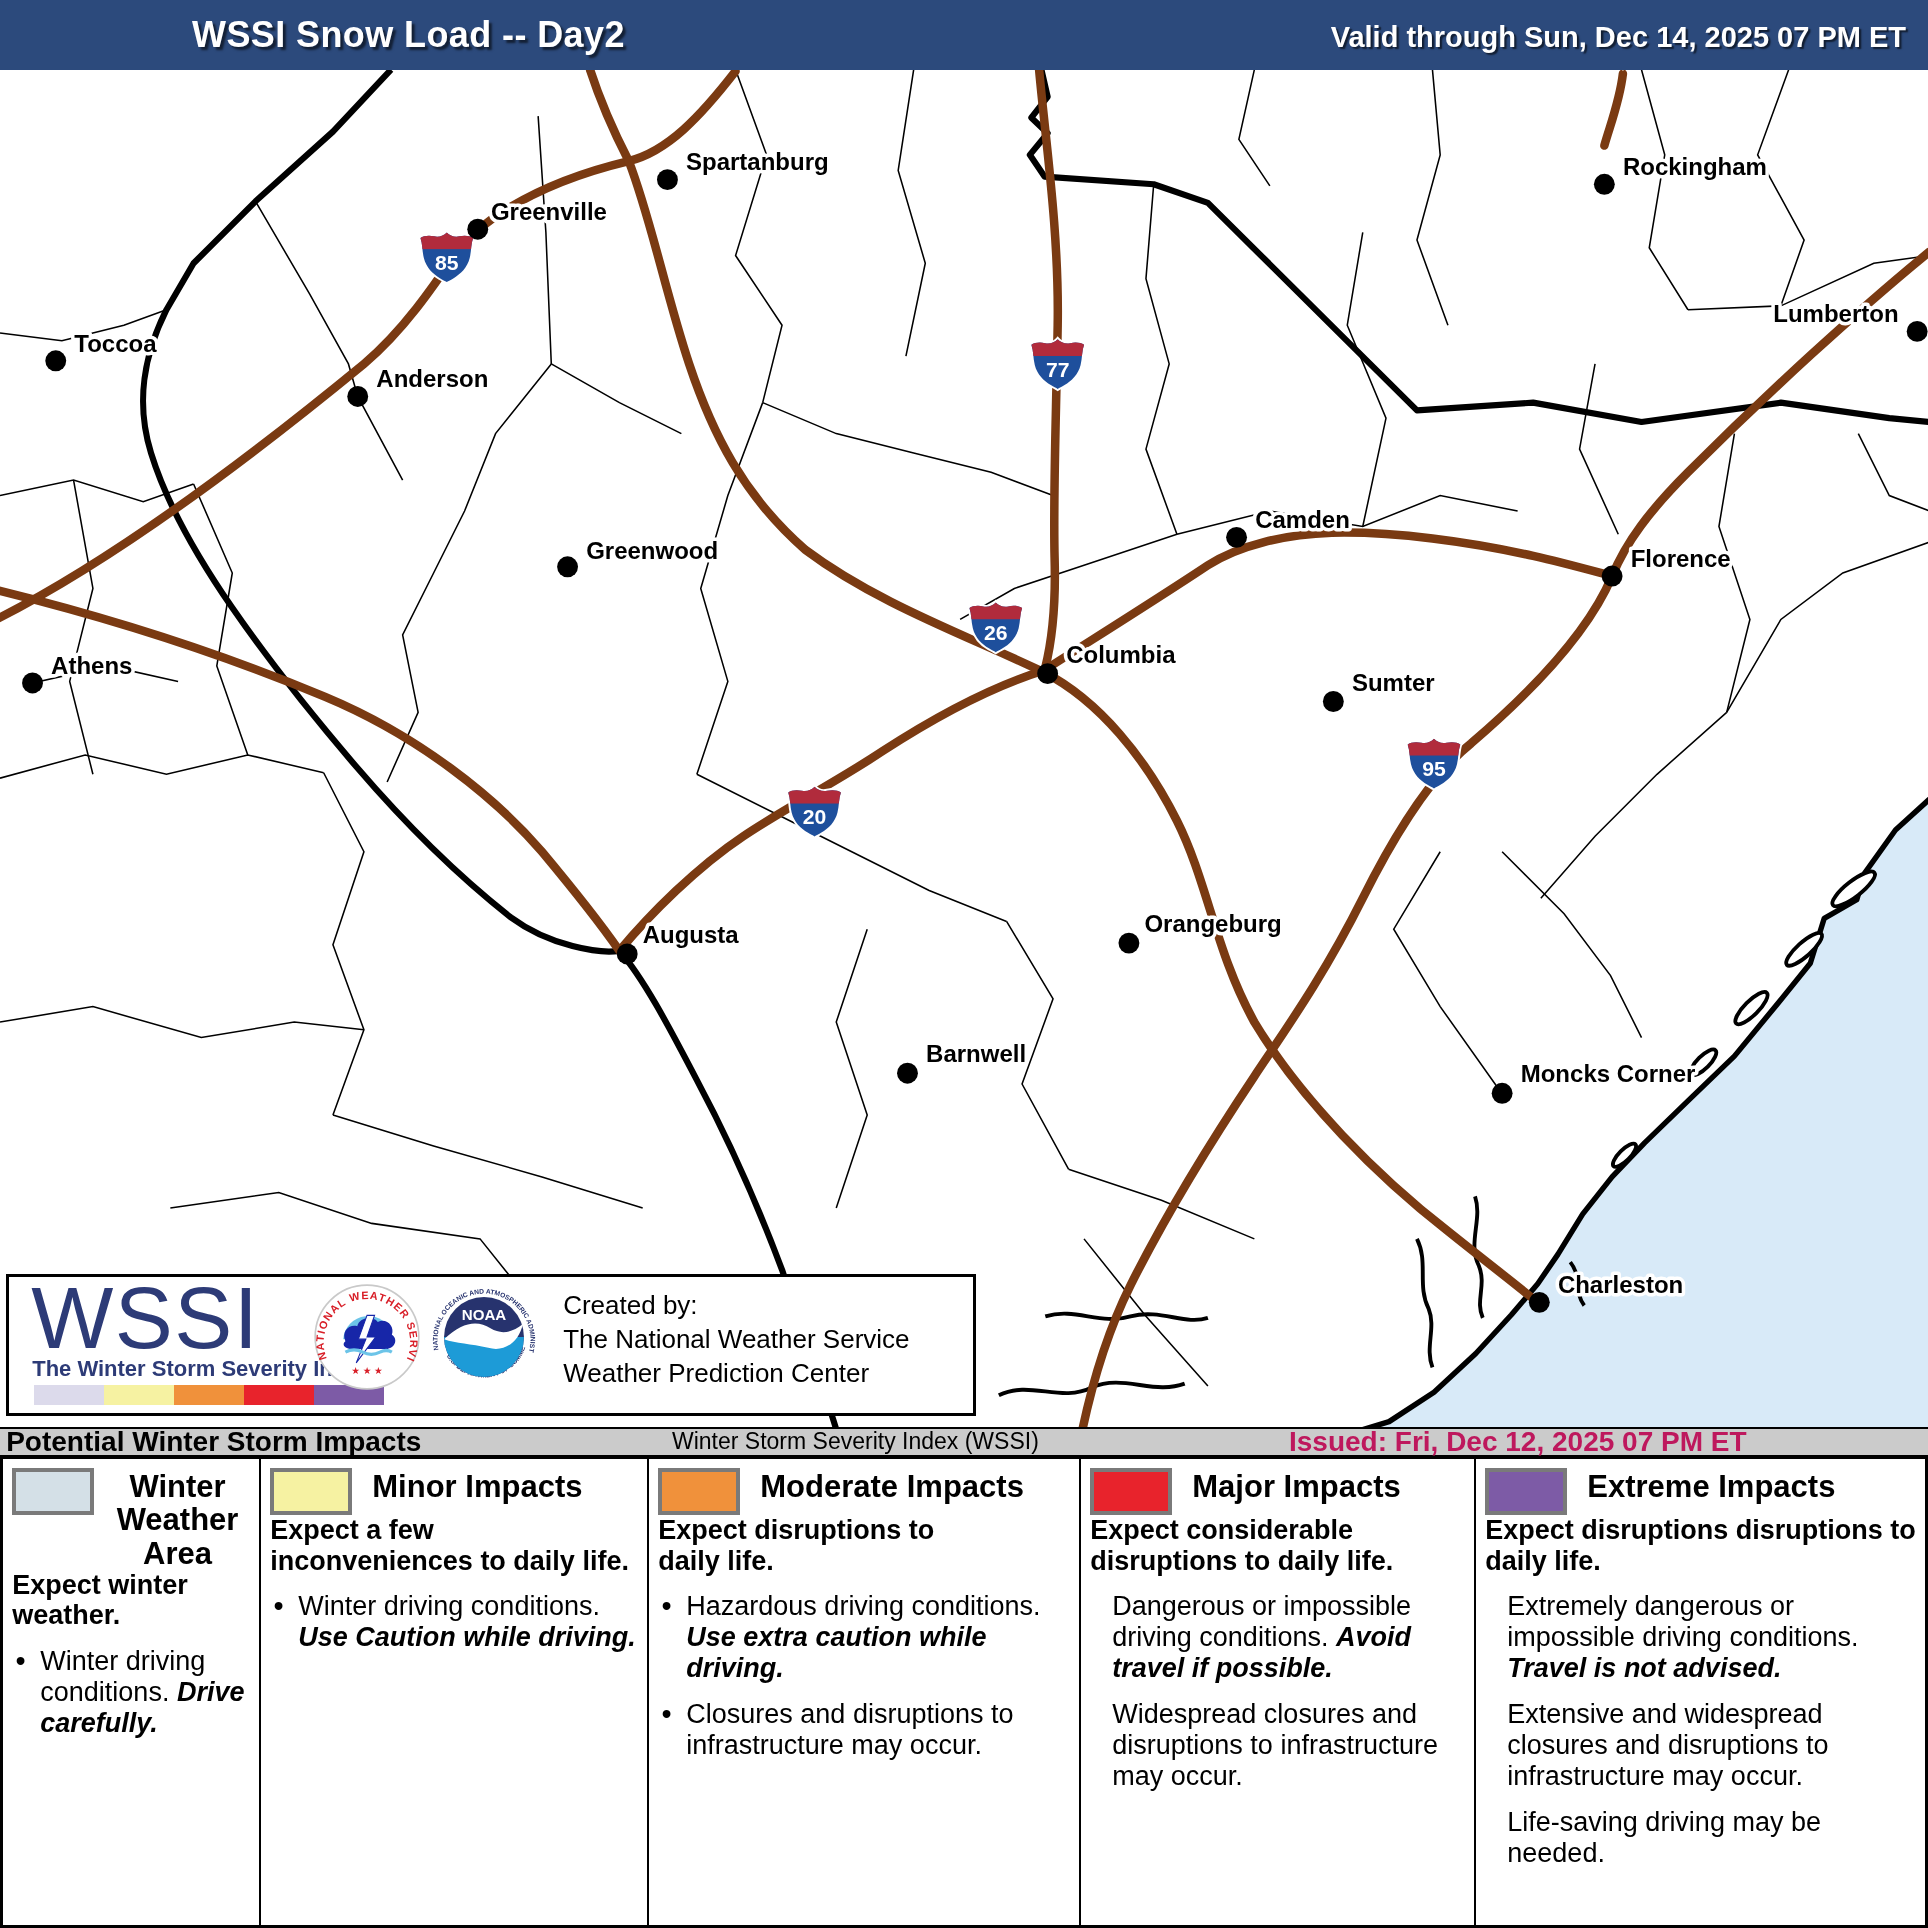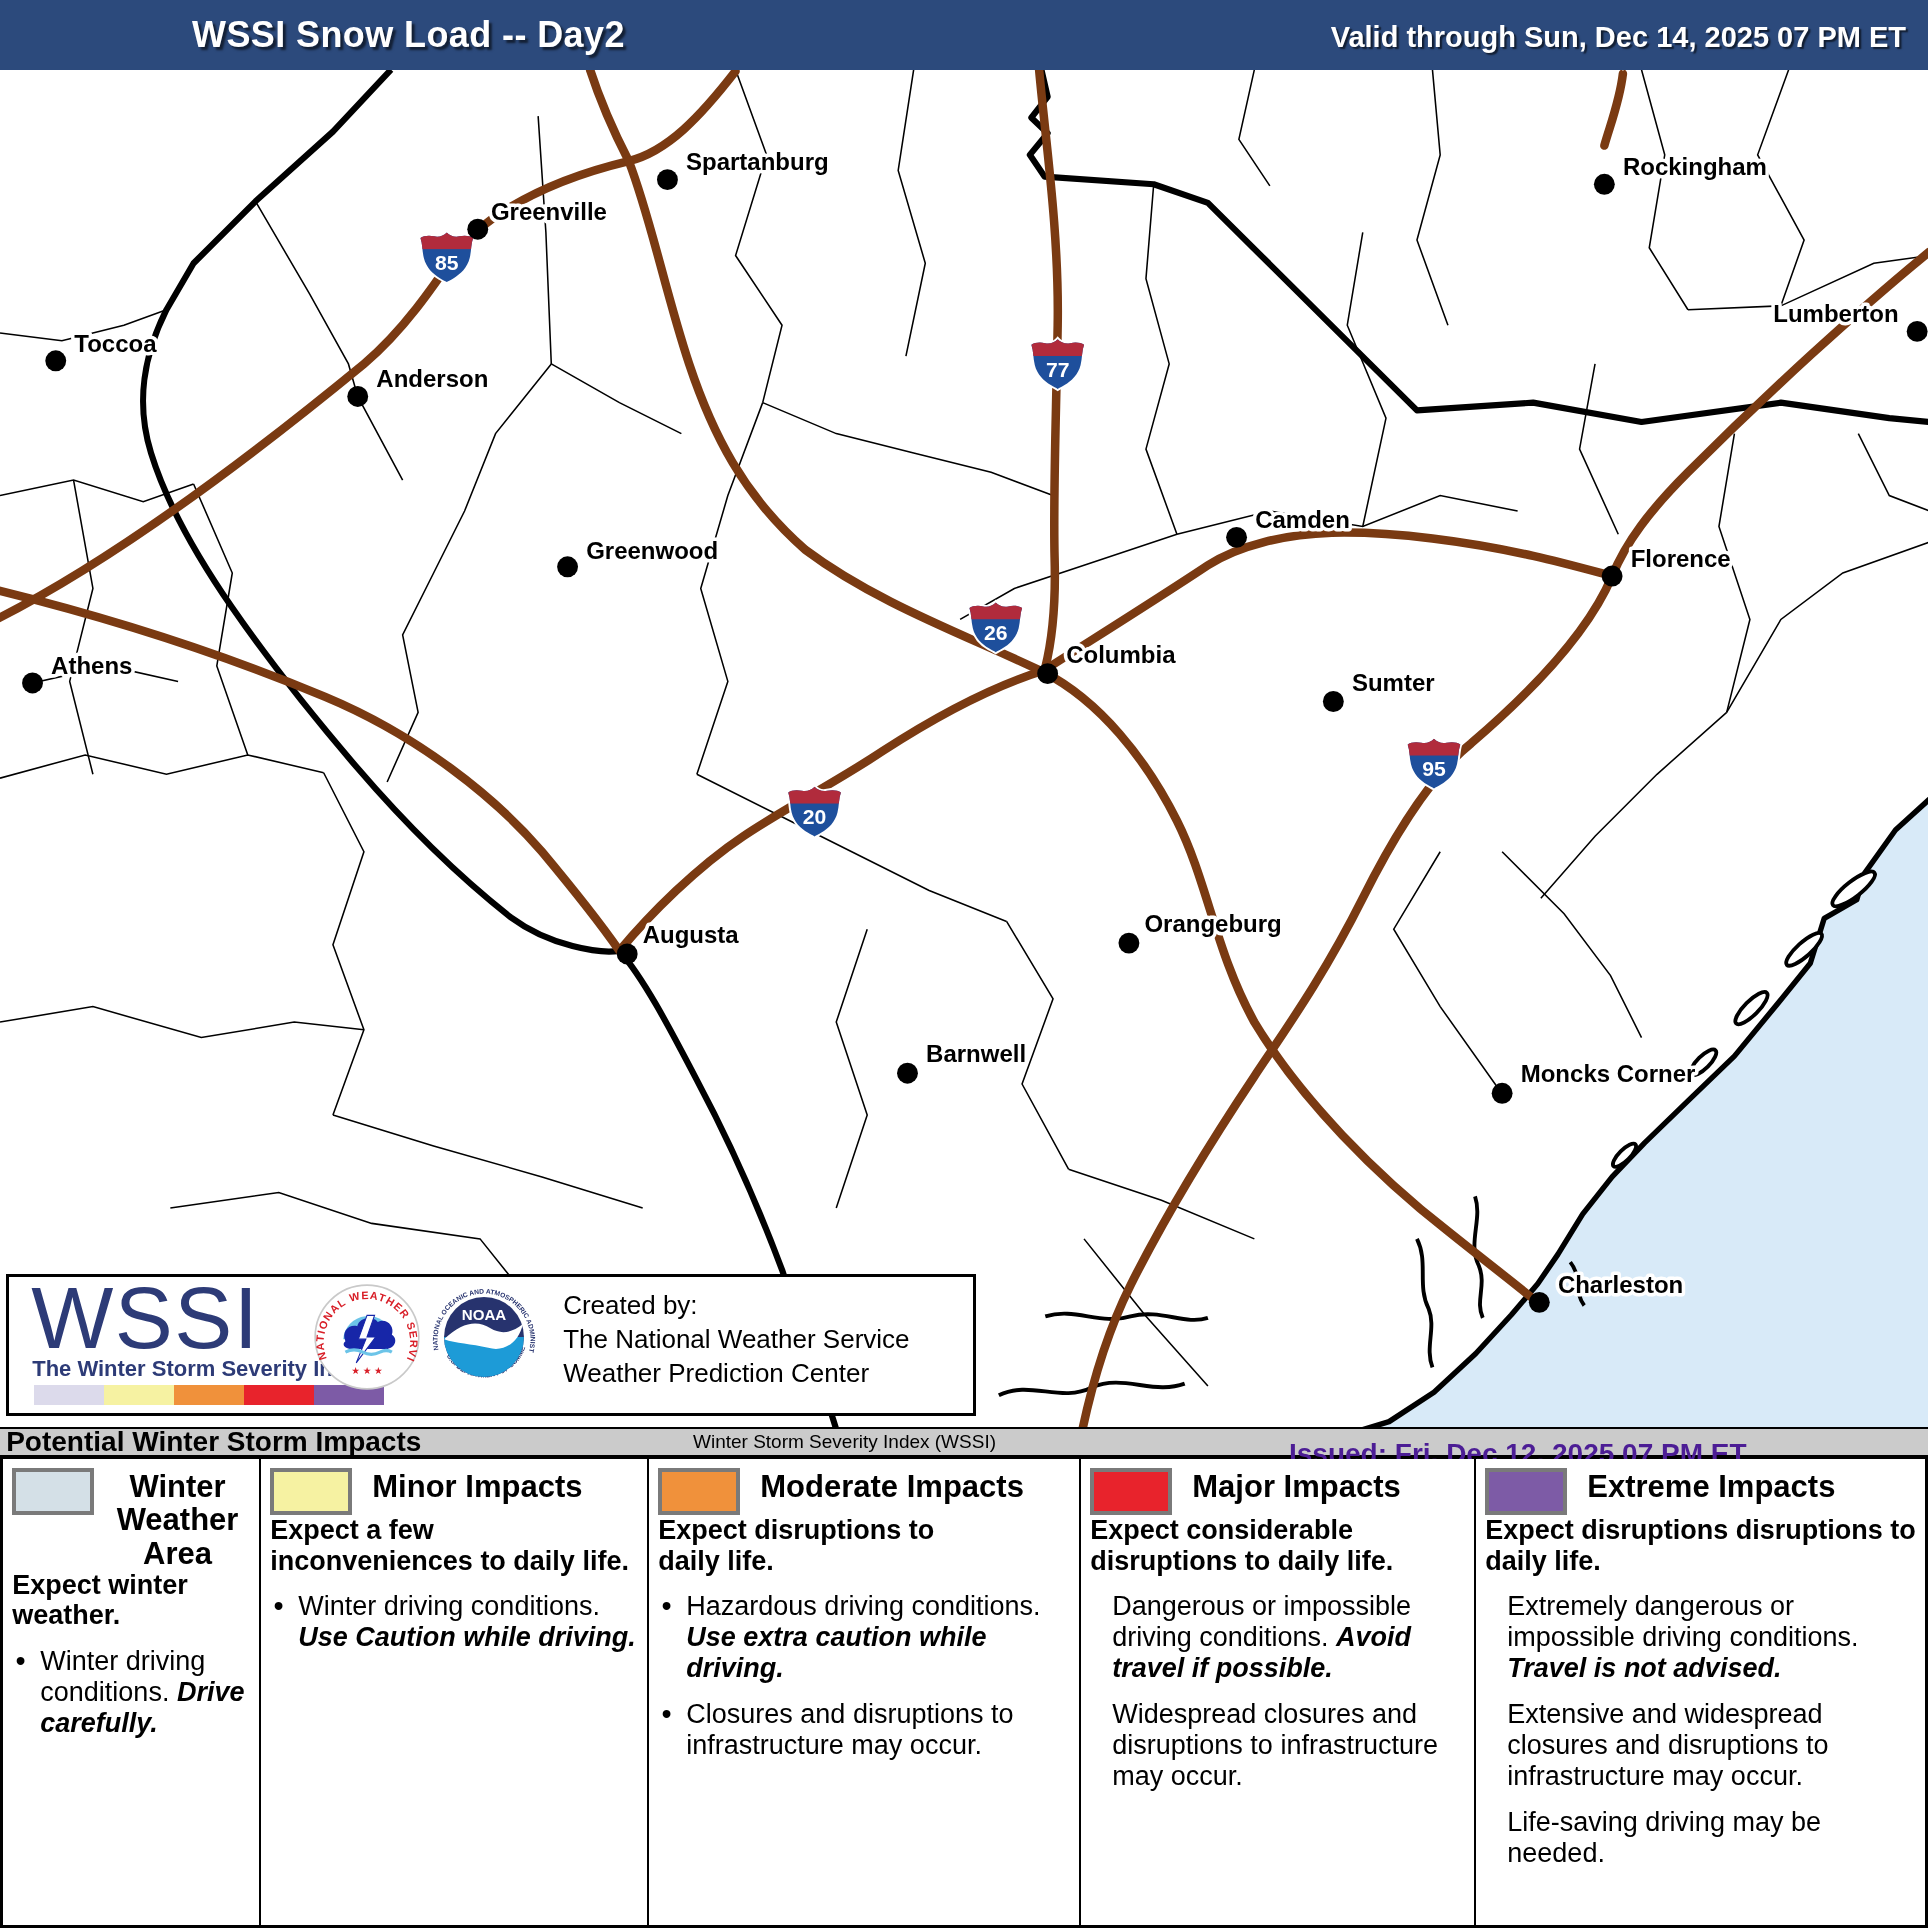--- a/index.html
+++ b/index.html
@@ -23,22 +23,22 @@
   .wssi-tm{position:absolute;left:319px;top:64px;font-size:14.7px;font-weight:bold;color:#2d3b77;}
   .wssi-tag{position:absolute;left:23px;top:79px;font-size:22px;font-weight:bold;color:#2d3b77;}
   .strip{position:absolute;left:25px;top:108px;width:350px;height:20px;display:flex;}
   .strip div{flex:1;height:20px;}
   .logo-svg{position:absolute;top:6.2px;}
   .createdby{position:absolute;left:554px;top:11px;font-size:26px;color:#000;line-height:34px;}
   
   .bar{position:absolute;left:0;top:1427px;width:1928px;height:32px;background:#cbcbcb;
        border-top:2.3px solid #000;border-bottom:4.6px solid #000;z-index:25;box-sizing:border-box;}
   .bar .b1{position:absolute;left:6.2px;top:0;line-height:25px;font-size:28px;font-weight:bold;color:#000;text-align:center;}
-  .bar .b2{position:absolute;left:693px;top:0;line-height:25px;font-size:19px;color:#000;text-align:right;}
-  .bar .b3{position:absolute;left:1289px;top:12px;line-height:25px;font-size:28px;font-weight:bold;color:#4c1d95;text-align:right;}
+  .bar .b2{position:absolute;left:672px;top:0;line-height:25px;font-size:23px;color:#000;text-align:right;}
+  .bar .b3{position:absolute;left:1289px;top:0;line-height:25px;font-size:28px;font-weight:bold;color:#be185d;text-align:right;}
   
   .legend{position:absolute;left:0;top:1459px;width:1928px;height:469px;background:#fff;z-index:25;
           border-left:3.9px solid #000;border-right:3.9px solid #000;border-bottom:3.9px solid #000;box-sizing:border-box;}
   .lcol{position:absolute;top:0;height:100%;box-sizing:border-box;padding:9.3px 9.3px 0 9.3px;}
   .lcol.divided{border-left:2.3px solid #000;}
   .swrow{display:flex;align-items:flex-start;}
   .sw{width:74px;height:39px;border:4.6px solid #7a7a7a;box-sizing:content-box;flex:none;}
   .ltitle{font-size:31px;font-weight:bold;color:#000;margin-left:20px;line-height:1.08;margin-top:1.5px;}
   .lintro{font-size:27px;font-weight:bold;color:#000;line-height:1.12;}
   .litem{font-size:27px;color:#000;line-height:1.14;margin-top:15.5px;position:relative;}

